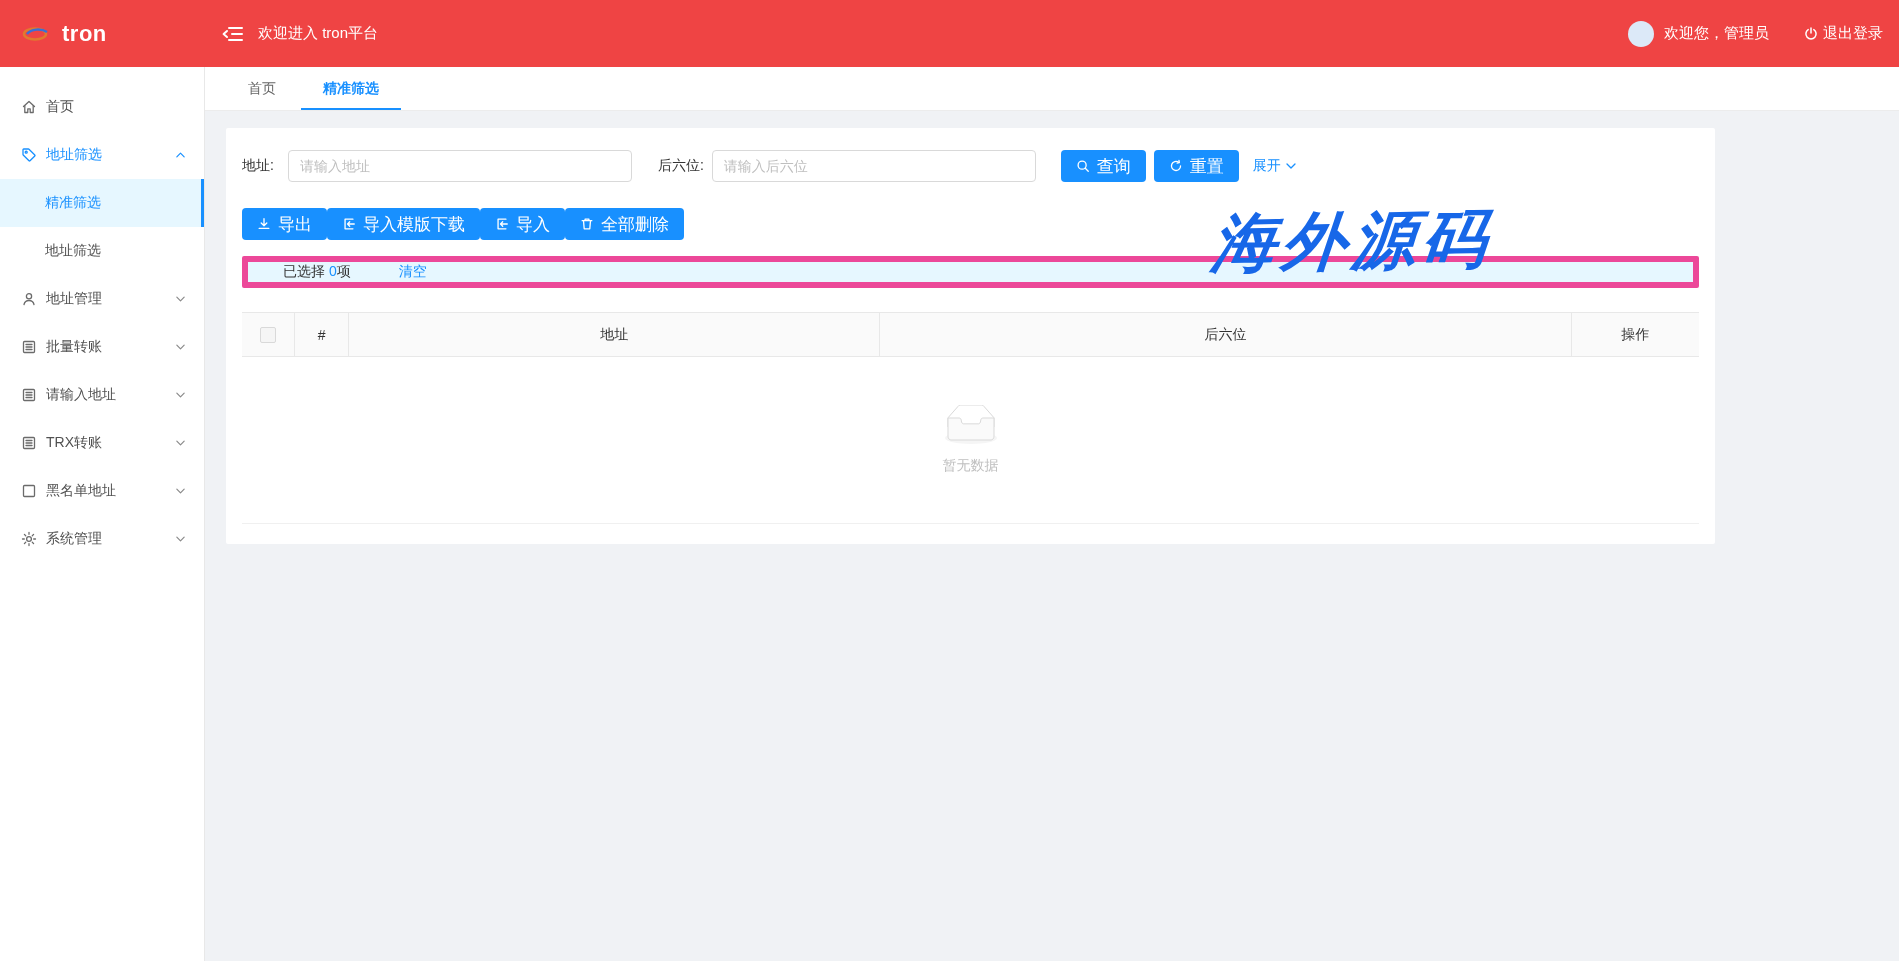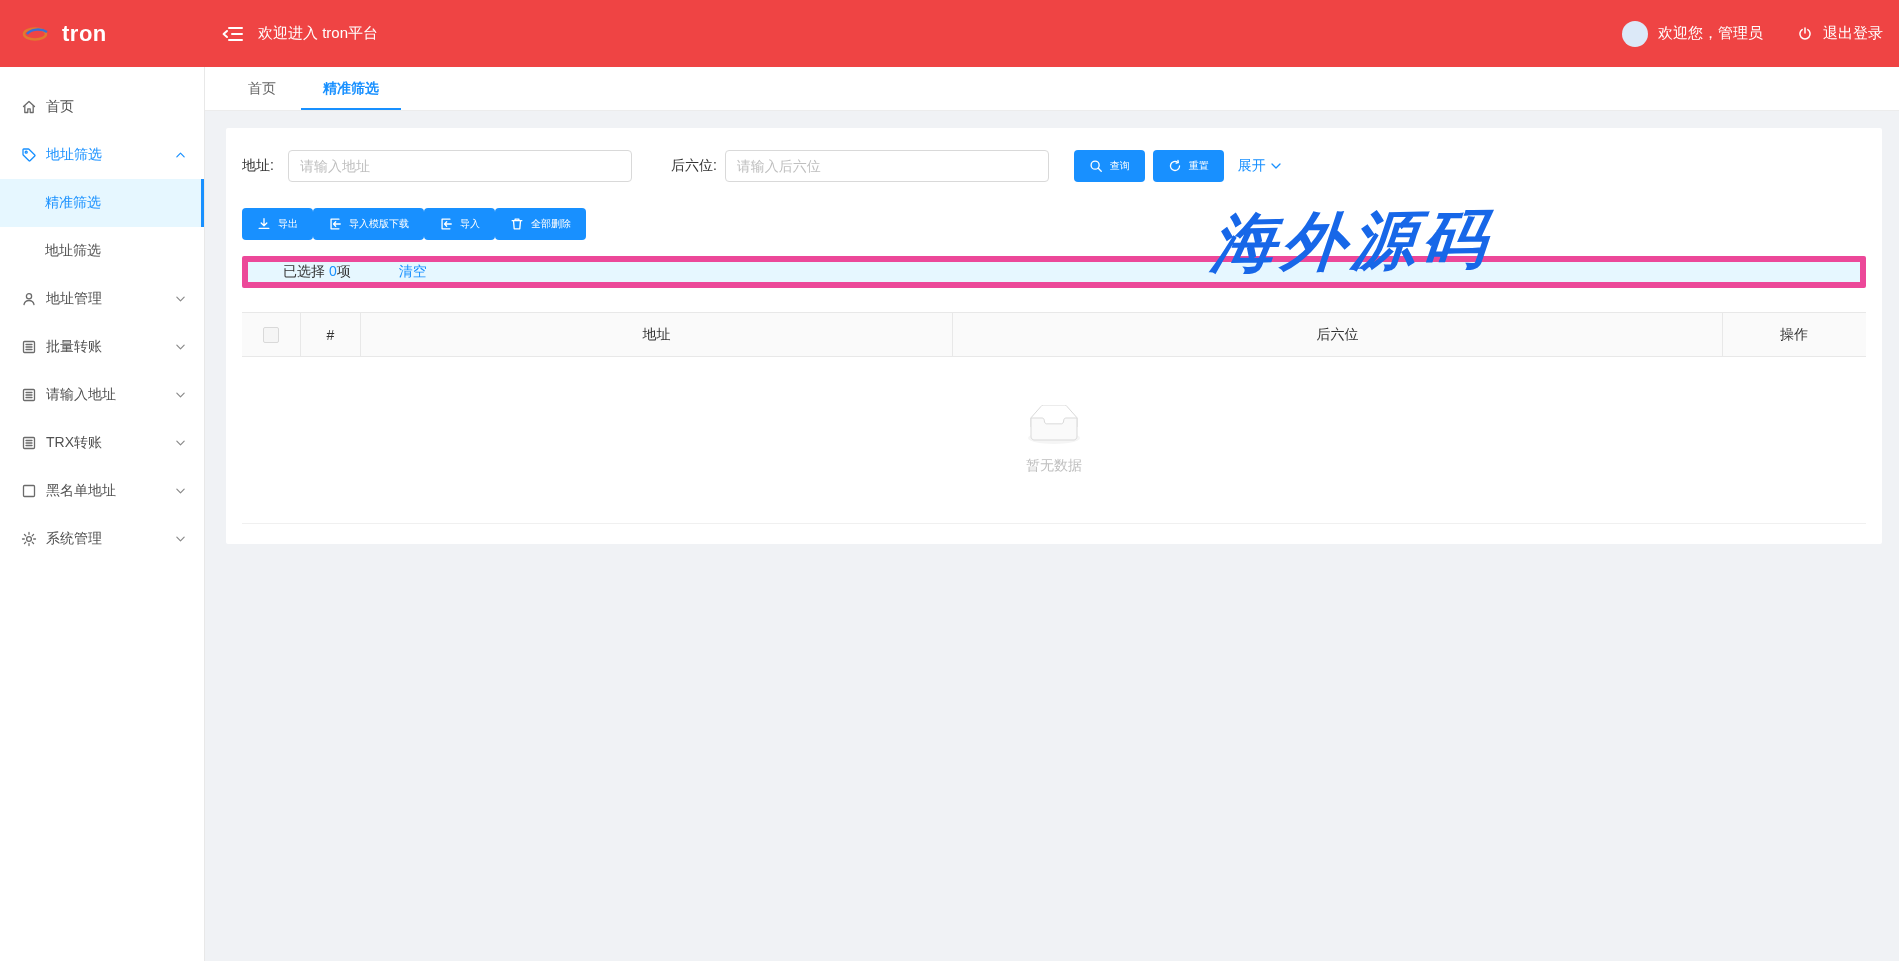--- a/index.html
+++ b/index.html
@@ -8,51 +8,51 @@
 
   
   .header { position:absolute; top:0; left:0; width:1899px; height:67px; background:#ef4444; color:#fff; display:flex; align-items:center; z-index:10; }
   .logo-area { width:205px; display:flex; align-items:center; padding-left:22px; gap:12px; }
   .logo-text { font-size:22px; font-weight:bold; letter-spacing:.5px; }
   .collapse-btn { margin-left:17px; cursor:pointer; display:flex; align-items:center; }
   .welcome-text { margin-left:14px; font-size:15px; }
   .header-right { margin-left:auto; display:flex; align-items:center; gap:10px; padding-right:16px; }
   .avatar { width:26px; height:26px; border-radius:50%; background:#dce9f8; }
   .greeting { font-size:15px; margin-right:24px; }
-  .logout { display:flex; align-items:center; gap:10px; font-size:15px; cursor:pointer; }
+  .logout { display:flex; align-items:center; gap:4px; font-size:15px; cursor:pointer; }
 
   
   .sidebar { position:absolute; top:67px; left:0; width:205px; height:894px; background:#fff; border-right:1px solid #e8e8e8; padding-top:16px; }
   .menu-item { position:relative; height:48px; display:flex; align-items:center; padding-left:21px; color:#515151; cursor:pointer; }
   .menu-item .mi-icon { width:16px; height:16px; margin-right:9px; display:flex; align-items:center; justify-content:center; color:#6b6b6b; }
   .menu-item.parent-active { color:#1890ff; }
   .menu-item.parent-active .mi-icon { color:#1890ff; }
   .menu-item .chev { position:absolute; right:18px; top:50%; transform:translateY(-50%); color:#8a8a8a; display:flex; }
   .menu-item.parent-active .chev { color:#1890ff; }
   .submenu-item { height:48px; display:flex; align-items:center; padding-left:45px; color:#515151; cursor:pointer; }
   .submenu-item.active { background:#e6f7ff; color:#1890ff; border-right:3px solid #1890ff; }
 
   
   .main { position:absolute; top:67px; left:205px; width:1694px; height:894px; background:#f0f2f5; }
   .tabbar { height:44px; background:#fff; border-bottom:1px solid #ececec; display:flex; align-items:stretch; padding-left:27px; }
   .tab { display:flex; align-items:center; padding:0 16px; margin-right:9px; color:#666; cursor:pointer; position:relative; font-size:14px; }
   .tab.active { color:#1890ff; font-weight:bold; padding:0 22px; }
   .tab.active::after { content:""; position:absolute; left:0; right:0; bottom:0; height:2px; background:#1890ff; }
 
-  .card { position:absolute; left:21px; top:61px; width:1656px; height:416px; background:#fff; border-radius:2px; padding:22px 16px; }
+  .card { position:absolute; left:21px; top:61px; width:1489px; height:416px; background:#fff; border-radius:2px; padding:22px 16px; }
 
   
   .filter-row { display:flex; align-items:center; height:32px; }
   .f-label { color:#333; margin-right:14px; white-space:nowrap; }
-  .f-label.second { margin-left:39px; margin-right:8px; }
+  .f-label.second { margin-left:26px; margin-right:8px; }
   .f-input { height:32px; border:1px solid #d9d9d9; border-radius:4px; padding:12px 11px; font-size:14px; color:#333; outline:none; font-family:inherit; }
   .f-input::placeholder { color:#bfbfbf; }
   .f-input.addr { width:344px; }
   .f-input.six { width:324px; }
-  .btn { height:32px; background:#1890ff; color:#fff; border:none; border-radius:4px; padding:0 15px; font-size:10px; display:inline-flex; align-items:center; gap:7px; cursor:pointer; font-family:inherit; }
+  .btn { height:32px; background:#1890ff; color:#fff; border:none; border-radius:4px; padding:0 15px; font-size:17px; display:inline-flex; align-items:center; gap:7px; cursor:pointer; font-family:inherit; }
   .btn svg { flex:none; }
   .filter-row .btn.search { margin-left:25px; }
   .filter-row .btn.reset { margin-left:8px; }
   .expand-link { color:#1890ff; margin-left:14px; display:inline-flex; align-items:center; gap:4px; cursor:pointer;justify-content:space-between; }
 
   
   .action-row { margin-top:26px; display:flex; }
 
   
   .alert-bar { margin-top:16px; height:32px; background:#e6f7ff; border:6px solid #ec4899; border-radius:2px; display:flex; align-items:center; padding-left:35px; }

